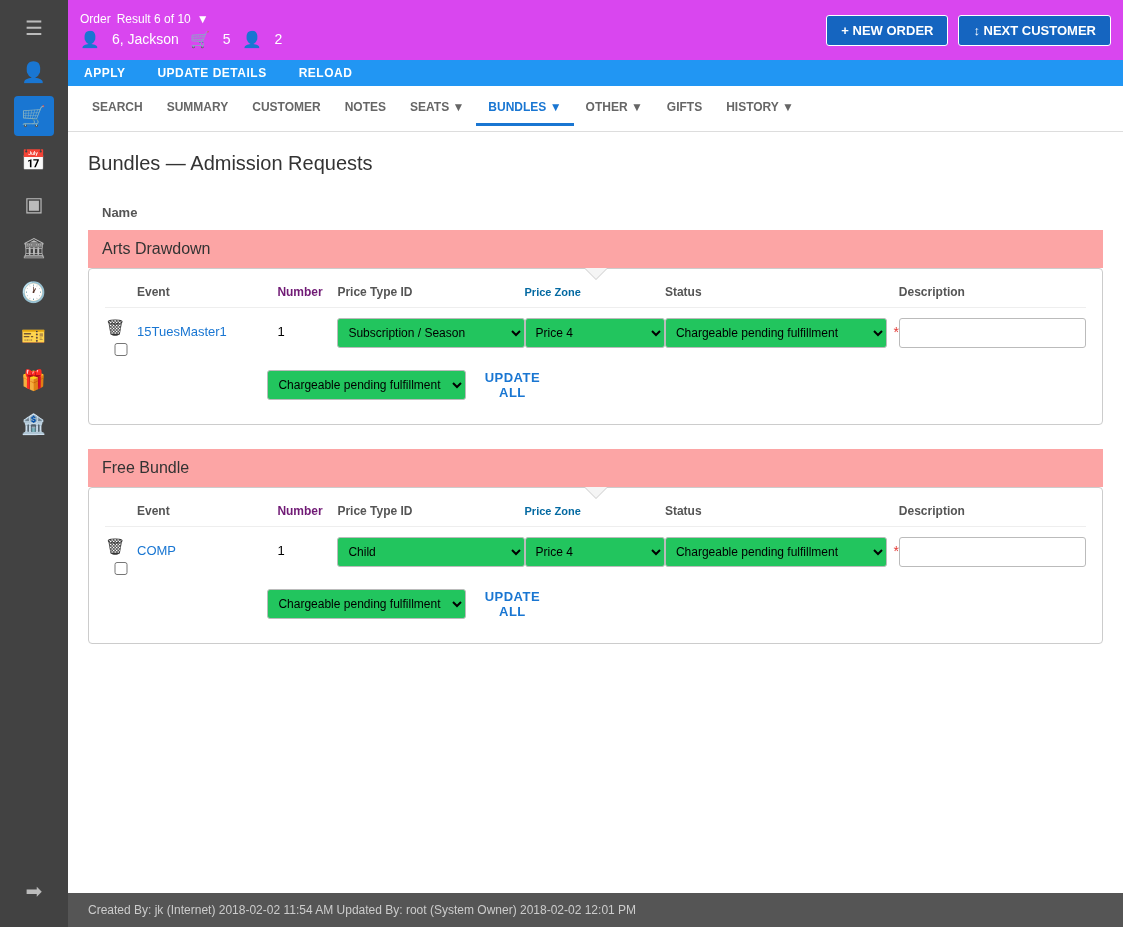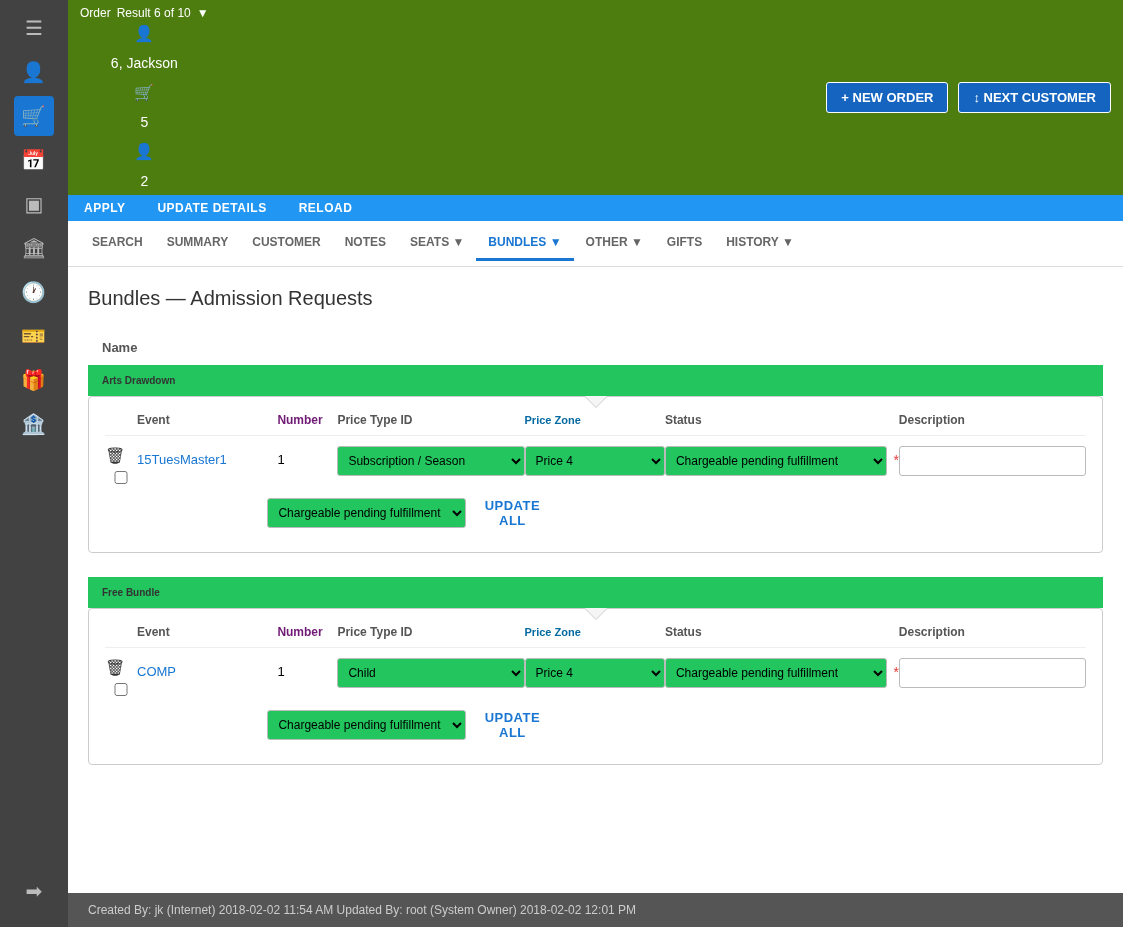--- a/index.html
+++ b/index.html
@@ -27,31 +27,31 @@
       margin-bottom: 4px;
       border-radius: 4px;
     }
     .sidebar-icon.active { background: #1976d2; color: #fff; }
 
     
     .main { flex: 1; display: flex; flex-direction: column; overflow: hidden; }
 
     
     .topbar {
-      background: #4d7c0f;
+      background: #d946ef;
       color: #fff;
       display: flex;
       align-items: center;
       justify-content: space-between;
       padding: 6px 12px;
       min-height: 60px;
     }
     .topbar-left {}
     .topbar-order-info { font-size: 12px; display: flex; align-items: center; gap: 6px; }
-    .topbar-customer { display: flex; align-items: center; gap: 12px; font-size: 14px; margin-top: 4px; flex-direction: column; }
+    .topbar-customer { display: flex; align-items: center; gap: 12px; font-size: 14px; margin-top: 4px; }
     .topbar-right { display: flex; gap: 10px; }
     .btn-topbar {
       background: #1565c0;
       border: 1px solid #fff;
       color: #fff;
       padding: 7px 14px;
       font-size: 13px;
       font-weight: bold;
       cursor: pointer;
       border-radius: 3px;
@@ -112,25 +112,25 @@
     .page-title {
       font-size: 20px;
       font-weight: normal;
       color: #333;
       margin-bottom: 20px;
     }
 
     
     .bundle-section { margin-bottom: 24px; }
     .bundle-name-row {
-      background: #22c55e;
+      background: #fca5a5;
       padding: 10px 14px;
-      font-size: 10px;
+      font-size: 16px;
       color: #333;
-      font-weight: bold;
+      font-weight: normal;
     }
     .bundle-table-wrap {
       border: 1px solid #ccc;
       border-radius: 4px;
       padding: 16px;
       background: #fff;
       position: relative;
     }
     .bundle-table-wrap::before {
       content: '';

